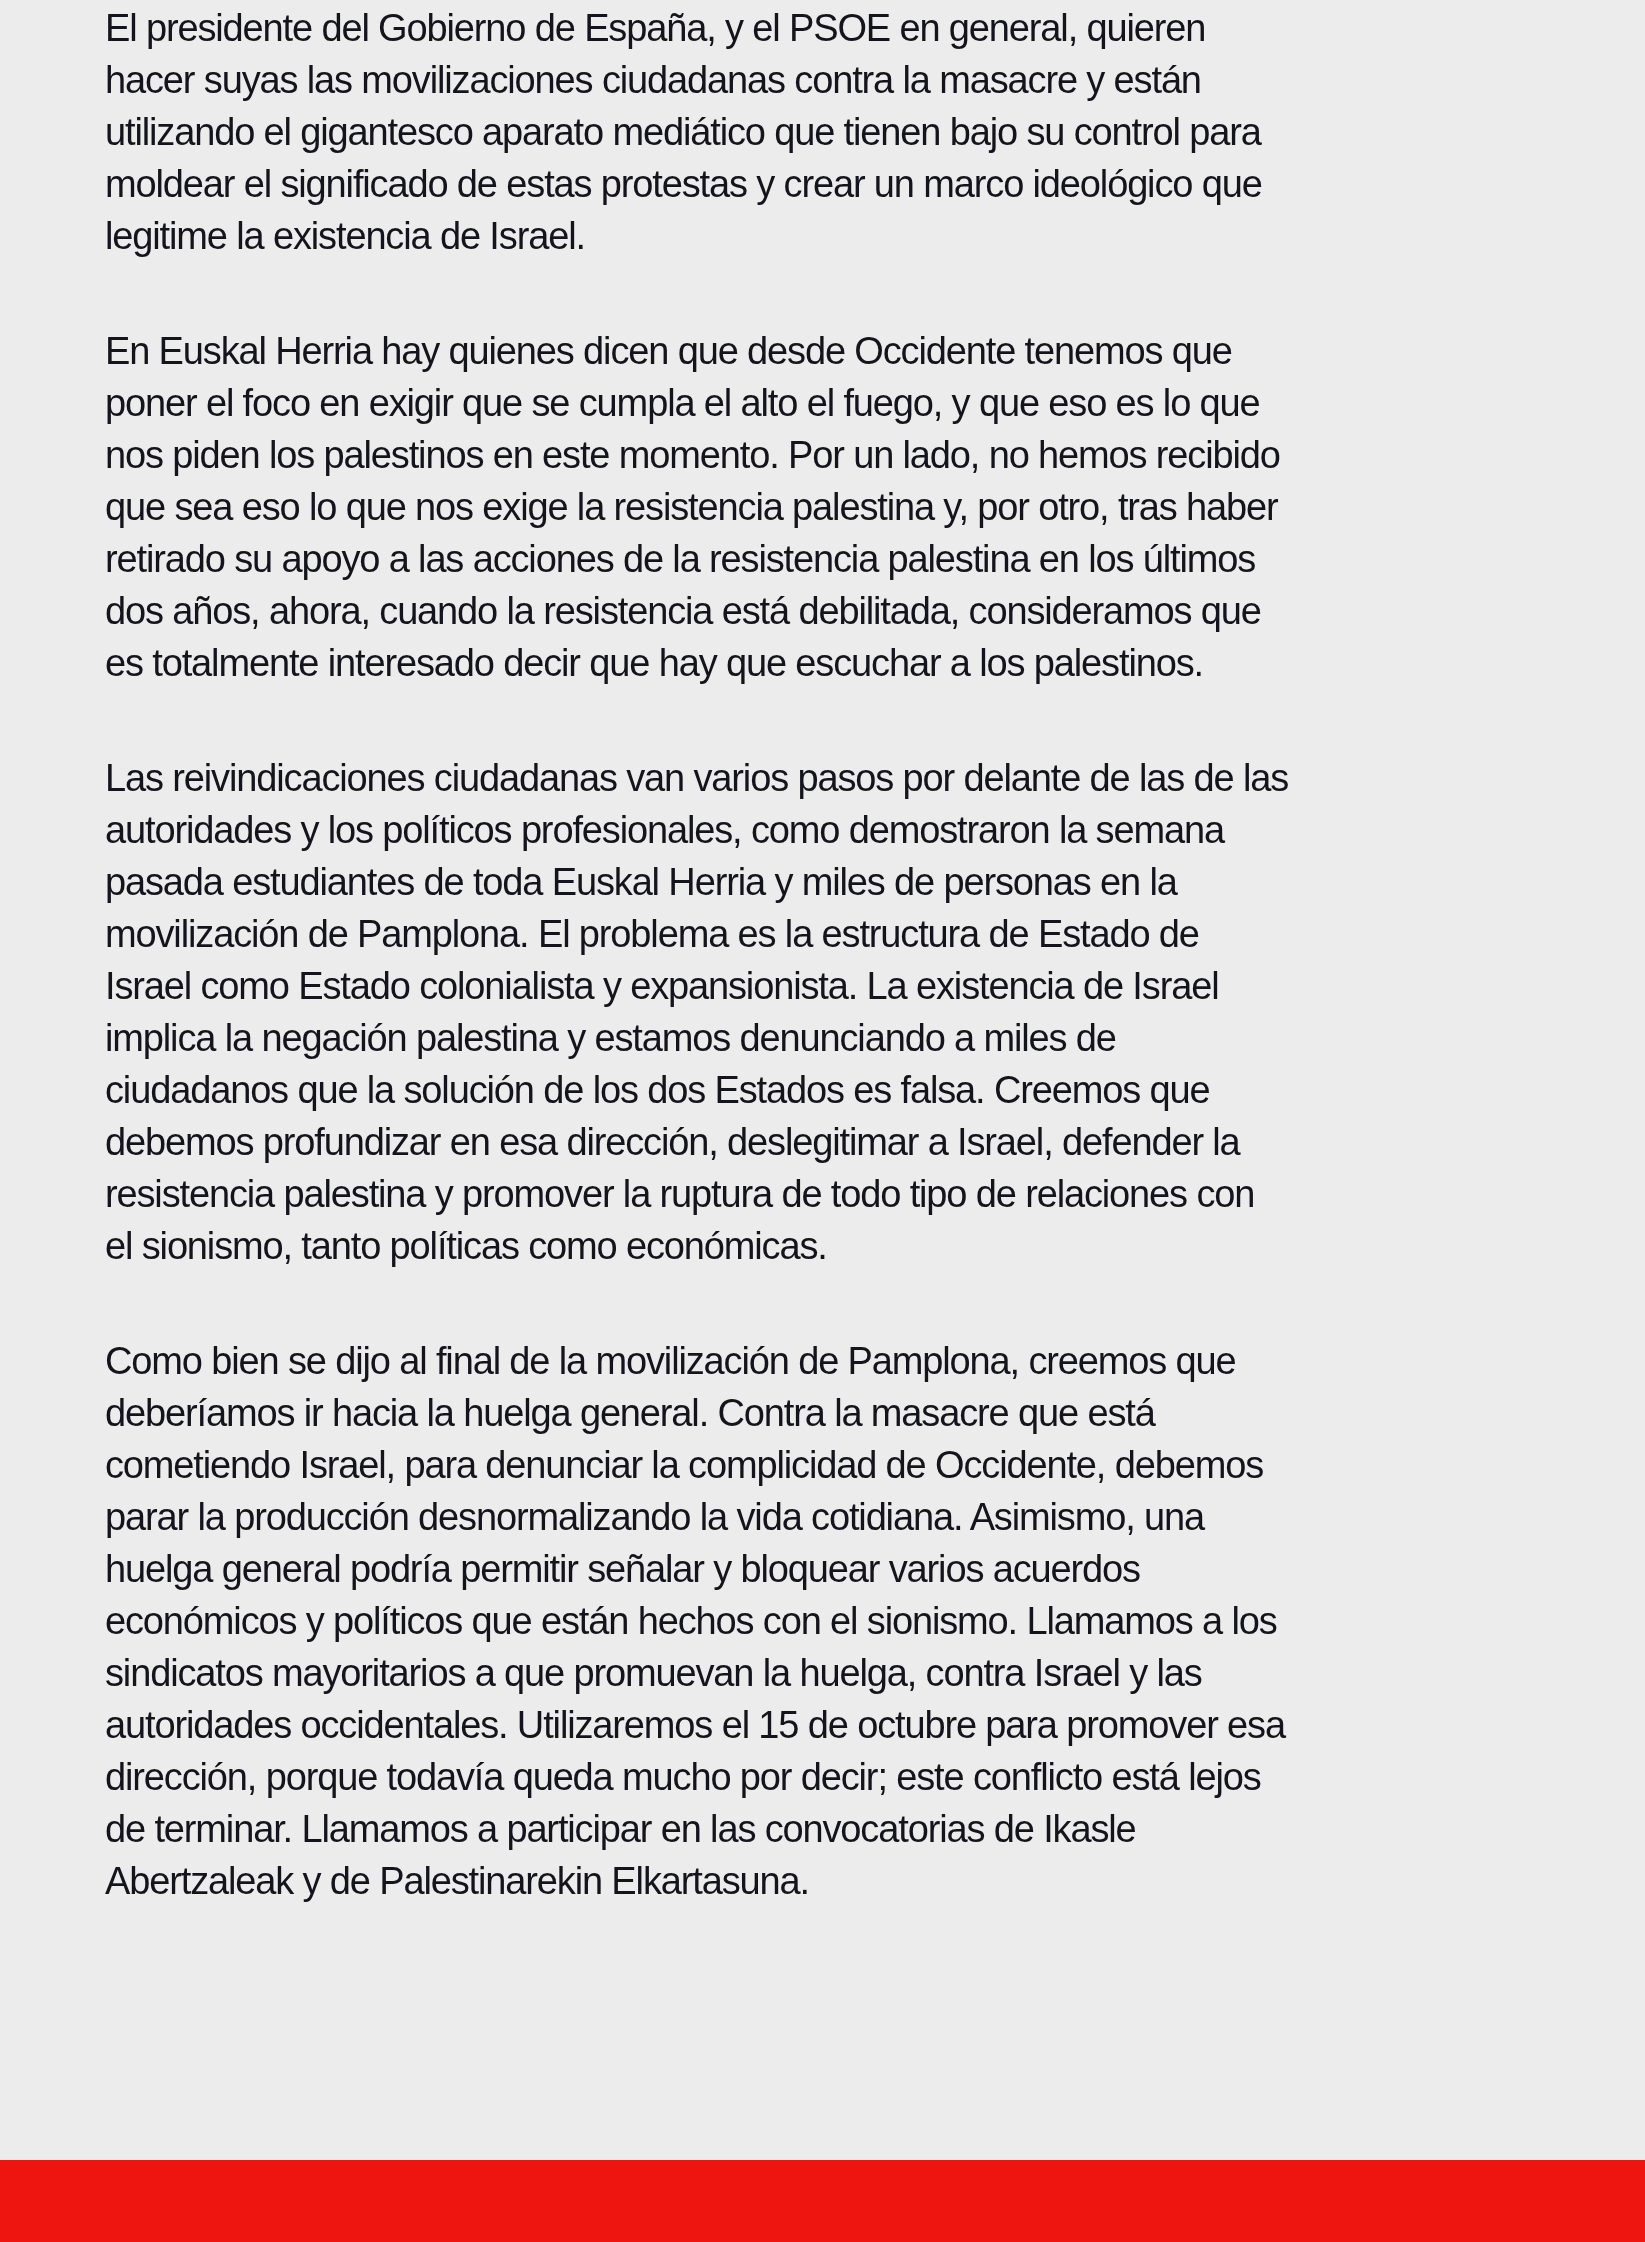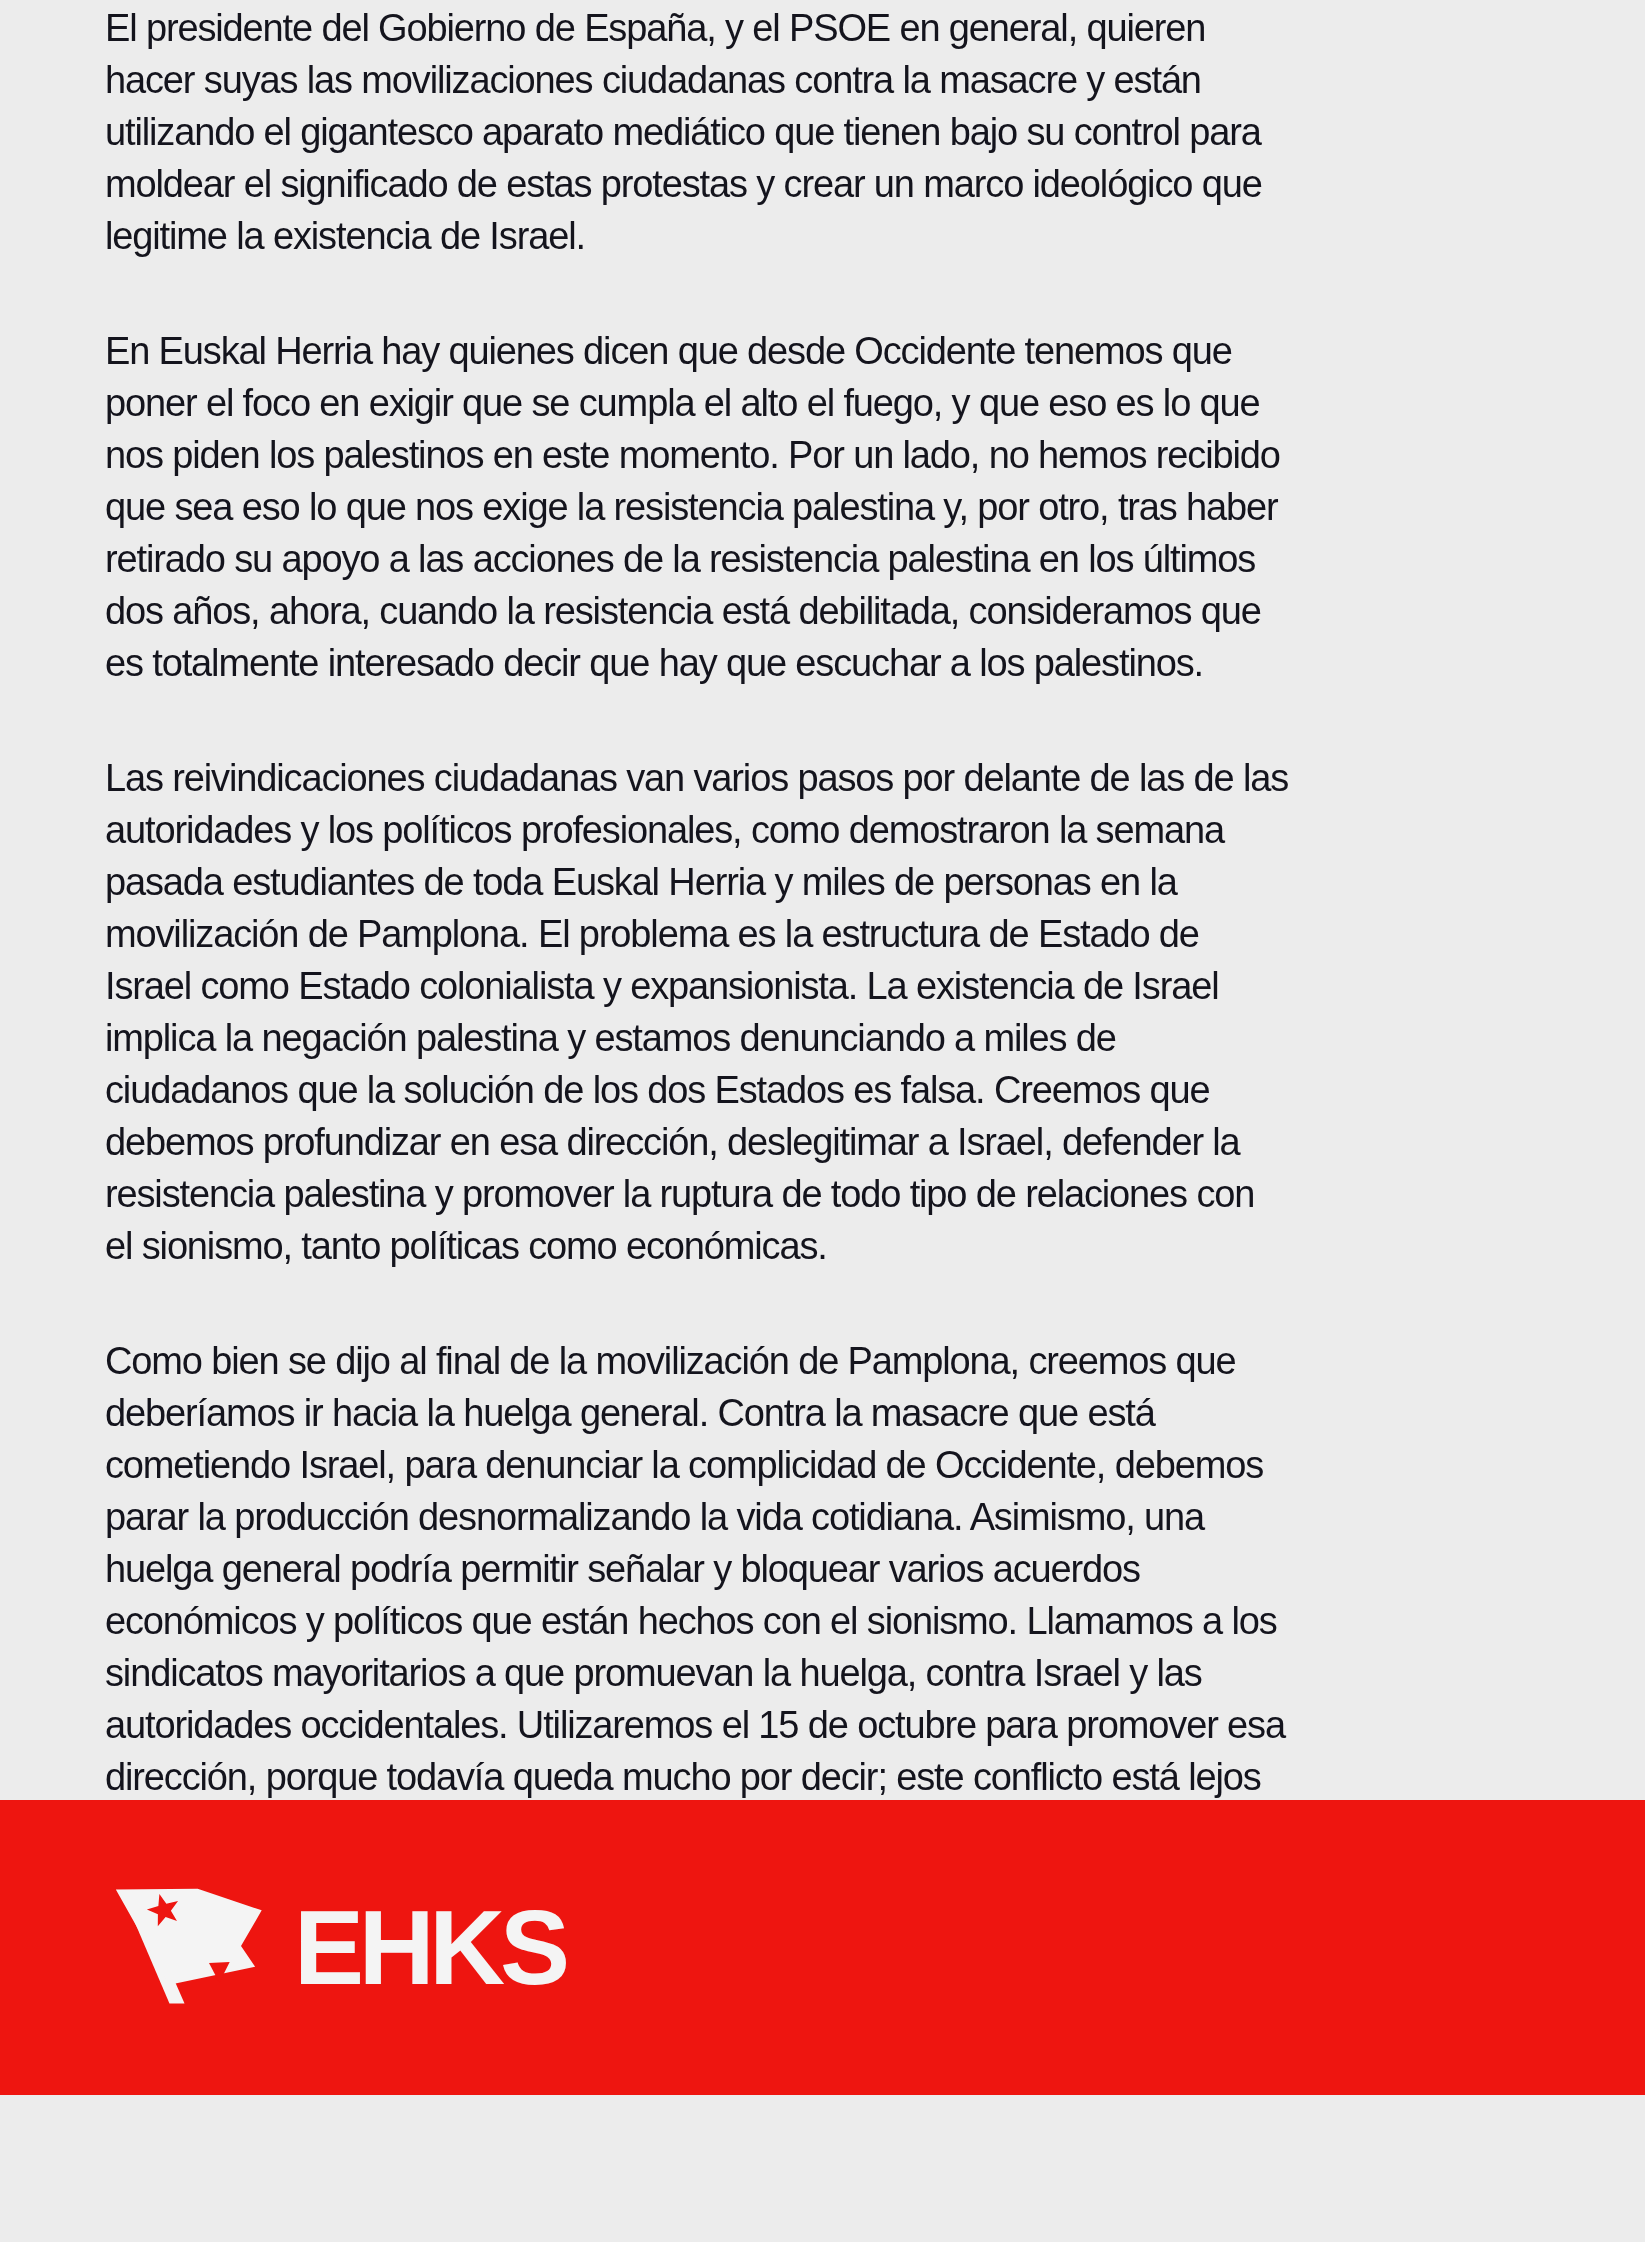--- a/index.html
+++ b/index.html
@@ -14,21 +14,21 @@
     background: var(--bg);
     font-family: "Liberation Sans", sans-serif;
   }
   body {
     height: 2243px;
     display: flex;
     flex-direction: column;
     overflow: hidden;
   }
   .statement {
-    height: 1800px;
+    height: 2160px;
     flex: 0 0 auto;
     padding: 1.9px 90px 0 105px;
   }
   .statement p {
     font-size: 38px;
     line-height: 52px;
     letter-spacing: -0.03em;
     color: var(--text);
     white-space: pre-line;
     margin: 0 0 63px 0;

